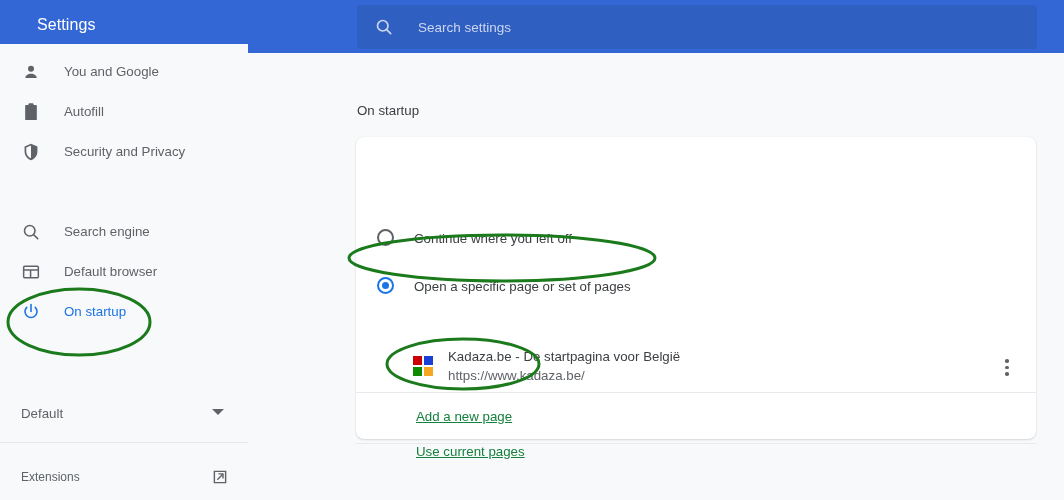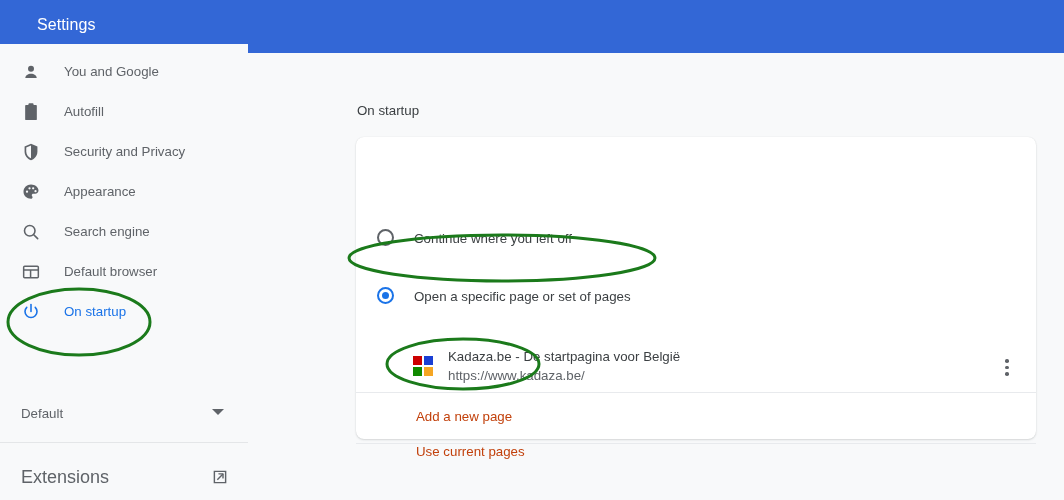--- a/index.html
+++ b/index.html
@@ -136,21 +136,21 @@
     position: absolute;
     left: 0;
     width: 248px;
     height: 26px;
   }
   .bottom-label {
     position: absolute;
     left: 21px;
     top: 0;
     line-height: 26px;
-    font-size: 18px;
+    font-size: 12px;
     color: #5f6368;
   }
   .ext-icon {
     position: absolute;
     left: 211px;
     top: 4px;
     width: 18px;
     height: 18px;
     color: #5f6368;
   }
@@ -291,40 +291,50 @@
     left: 0;
     width: 680px;
     height: 48px;
   }
   .link-text {
     position: absolute;
     left: 60px;
     top: 0;
     line-height: 48px;
     font-size: 13.3px;
-    color: #c2410c;
+    color: #15803d;
+    text-decoration: underline;
   }
 
   
   .annotation {
     position: absolute;
     left: 0; top: 0;
     width: 1064px;
     height: 500px;
     pointer-events: none;
   }
 </style>
 </head>
 <body>
 
 <div class="app">
 
   <div class="topbar">
     <div class="topbar-title">Settings</div>
 
+    <div class="searchbox">
+      <span class="search-icon">
+        <svg viewBox="0 0 24 24" width="20" height="20" fill="none" stroke="#ccd6f0" stroke-width="2">
+          <circle cx="10.5" cy="10.5" r="6.3"></circle>
+          <line x1="15.2" y1="15.2" x2="20" y2="20" stroke-linecap="round"></line>
+        </svg>
+      </span>
+      <span class="search-placeholder">Search settings</span>
+    </div>
   </div>
 
   <div class="sidebar">
 
     <div class="nav-item" style="top:15px">
       <span class="nav-icon">
         <svg viewBox="0 0 24 24" width="20" height="20" fill="currentColor">
           <circle cx="12" cy="8" r="3.6"></circle>
           <path d="M5.2 19.2c0-3.3 3.1-5.2 6.8-5.2s6.8 1.9 6.8 5.2z"></path>
         </svg>
@@ -345,32 +355,20 @@
     <div class="nav-item" style="top:95px">
       <span class="nav-icon">
         <svg viewBox="0 0 24 24" width="20" height="20" fill="currentColor">
           <path d="M12 2.2 4.3 5.4v6c0 5 3.3 9.2 7.7 10.4 4.4-1.2 7.7-5.4 7.7-10.4v-6z"></path>
           <path d="M12 4.2v15.4c-3.2-1.1-5.7-4.4-5.7-8.2V6.7z" fill="#f8f9fa"></path>
         </svg>
       </span>
       <span class="nav-label">Security and Privacy</span>
     </div>
 
-    <div class="nav-item" style="top:135px">
-      <span class="nav-icon">
-        <svg viewBox="0 0 24 24" width="20" height="20" fill="currentColor">
-          <path d="M12 3c-5 0-9 3.8-9 8.6 0 4.8 4 8.4 9 8.4 1.1 0 1.9-.8 1.9-1.8 0-.5-.2-.9-.5-1.2-.3-.3-.5-.7-.5-1.2 0-1 .8-1.8 1.9-1.8h2.2c2.2 0 4-1.7 4-3.9C21 6.5 17 3 12 3z"></path>
-          <circle cx="7.2" cy="11.6" r="1.35" fill="#f8f9fa"></circle>
-          <circle cx="10.2" cy="7.6" r="1.35" fill="#f8f9fa"></circle>
-          <circle cx="14.6" cy="7.6" r="1.35" fill="#f8f9fa"></circle>
-          <circle cx="17.4" cy="11" r="1.35" fill="#f8f9fa"></circle>
-        </svg>
-      </span>
-      <span class="nav-label">Appearance</span>
-    </div>
 
     <div class="nav-item" style="top:175px">
       <span class="nav-icon">
         <svg viewBox="0 0 24 24" width="20" height="20" fill="none" stroke="currentColor" stroke-width="1.9">
           <circle cx="10.5" cy="10.5" r="6.3"></circle>
           <line x1="15.3" y1="15.3" x2="20" y2="20" stroke-linecap="round"></line>
         </svg>
       </span>
       <span class="nav-label">Search engine</span>
     </div>
@@ -421,21 +419,21 @@
     <div class="section-title">On startup</div>
 
     <div class="card">
 
 
       <div class="radio-row" style="top:78px">
         <span class="radio"></span>
         <span class="radio-label">Continue where you left off</span>
       </div>
 
-      <div class="radio-row" style="top:136px">
+      <div class="radio-row" style="top:126px">
         <span class="radio checked"></span>
         <span class="radio-label">Open a specific page or set of pages</span>
       </div>
 
       <div class="page-entry">
         <span class="favicon">
           <i class="q1" style="background: rgb(204, 0, 0);"></i>
           <i class="q2" style="background: rgb(26, 63, 212);"></i>
           <i class="q3" style="background: rgb(16, 138, 0);"></i>
           <i class="q4" style="background: rgb(245, 166, 35);"></i>

